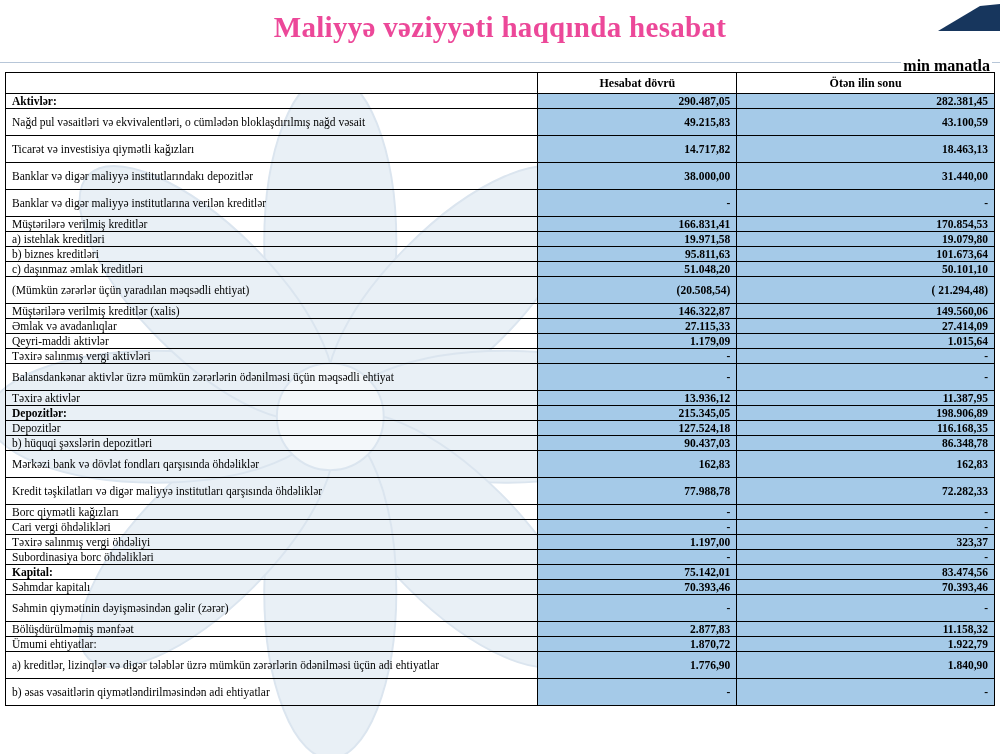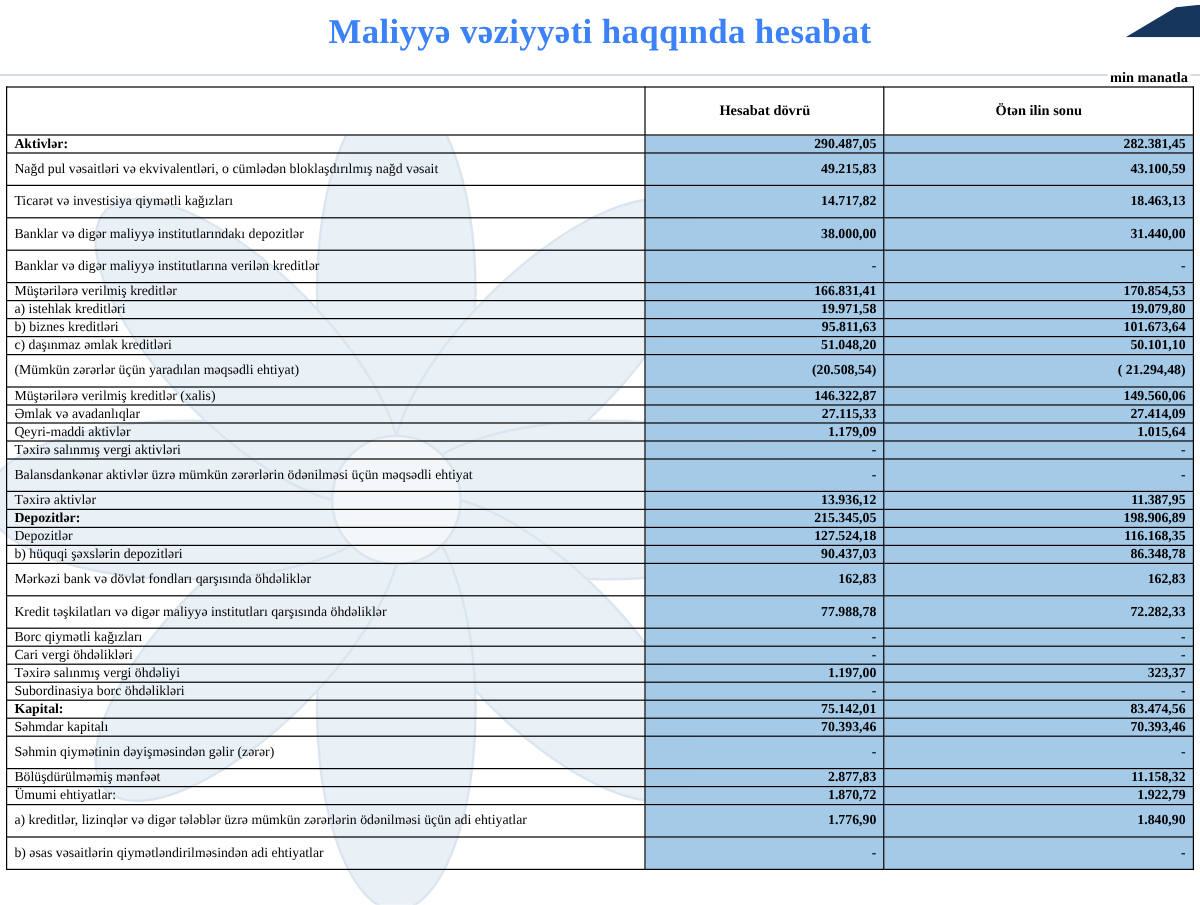--- a/index.html
+++ b/index.html
@@ -6,37 +6,37 @@
   html, body { background: #ffffff; }
   body {
     width: 1000px; height: 754px;
     font-family: "Liberation Serif", serif;
     position: relative; overflow: hidden;
   }
   .page { position: relative; width: 1000px; height: 754px; background: #fff; }
 
   .page-title {
     text-align: center;
-    color: #3b82f6;
+    color: #ec4899;
     font-weight: bold;
     font-size: 29px;
     padding-top: 11px;
     letter-spacing: 0.3px;
   }
 
   .corner-triangle { position: absolute; top: 4px; right: 0; width: 62px; height: 27px; }
 
   .top-rule {
     position: absolute; top: 62px; left: 0; width: 1000px;
     border-top: 1px solid #b7c6d8;
   }
 
   .unit-note {
     position: absolute; top: 57px; right: 8px;
-    font-weight: bold; font-size: 12px; color: #000;
+    font-weight: bold; font-size: 16px; color: #000;
     background: #fff; padding: 0 2px;
   }
 
   .watermark {
     position: absolute; top: 60px; left: 0;
     width: 680px; height: 694px;
     z-index: 0; pointer-events: none;
   }
 
   table.report {
@@ -46,21 +46,21 @@
     z-index: 1;
     background: transparent;
     font-size: 11.5px;
     color: #000;
   }
   .report th, .report td { border: 1px solid #000; }
   .report th {
     background: #ffffff;
     font-weight: bold;
     font-size: 12px;
-    height: 40px;
+    height: 21px;
     text-align: center;
     vertical-align: middle;
   }
   .report td.label {
     background: transparent;
     padding: 1px 6px;
     line-height: 12px;
     vertical-align: middle;
     font-family: Liberation Serif, serif;
   }

